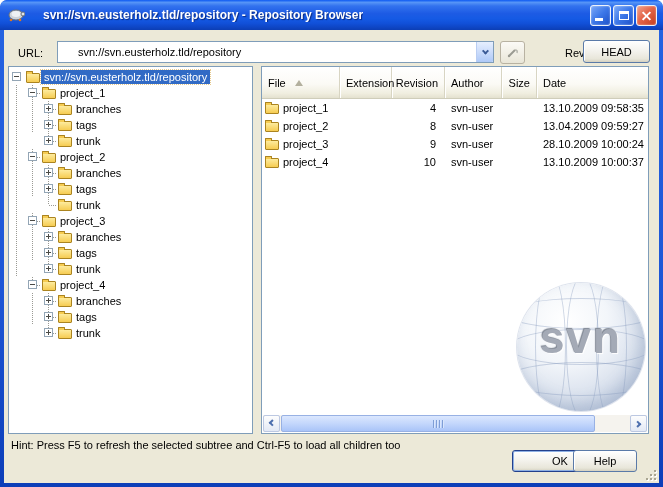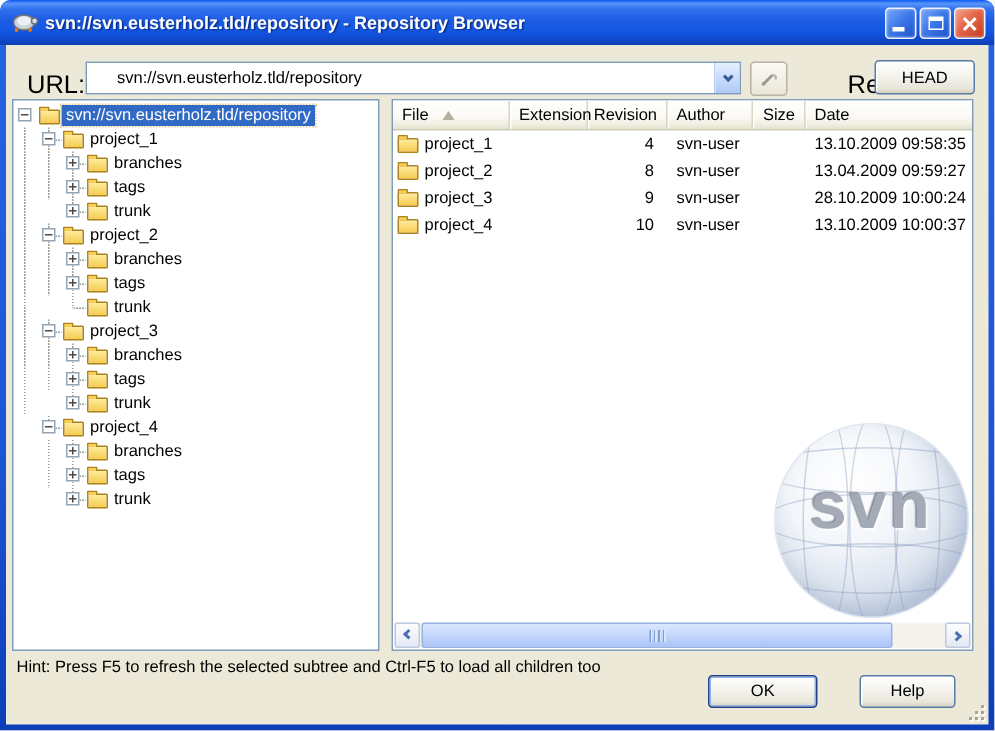--- a/index.html
+++ b/index.html
@@ -6,32 +6,32 @@
   html,body { width:663px; height:487px; font-family:"Liberation Sans", sans-serif; }
   .frame { position:relative; width:663px; height:487px;
     background:linear-gradient(180deg,#2664e2 0%,#1d56d6 60%,#0c3eb8 100%);
     border-radius:7px 7px 0 0; overflow:hidden; }
   
   .titlebar { position:absolute; left:0; top:0; right:0; height:30px;
     background:linear-gradient(180deg,#0c59f2 0%,#5695f7 8%,#3272ee 20%,#1d5be4 45%,#155ae4 62%,#1150d8 78%,#0e46c6 90%,#0c3eb4 100%);
     border-radius:7px 7px 0 0; display:flex; align-items:center; }
   .app-icon { width:18px; height:16px; margin:0 5px 0 7px; flex:none; }
   .title-text { color:#fff; font-size:12px; font-weight:bold; text-shadow:1px 1px 1px #0a2a80;
-    white-space:nowrap; overflow:hidden; }
+    white-space:nowrap; overflow:hidden;margin-left:13px; }
   .tb-buttons { position:absolute; right:6px; top:5px; display:flex; gap:2px; }
   .tb-btn { width:21px; height:21px; border:1px solid #eef3fb; border-radius:3px; position:relative;
     background:linear-gradient(135deg,#7aa8f8 0%,#3c77e8 50%,#1c50c8 100%); box-shadow:inset 0 0 2px rgba(255,255,255,.6); }
   .tb-btn.close { background:linear-gradient(135deg,#f0a28c 0%,#e4664a 45%,#c33c1d 100%); }
   .gl-min { position:absolute; left:4px; bottom:4px; width:8px; height:3px; background:#fff; }
   .gl-max { position:absolute; left:5px; top:5px; width:10px; height:9px; border:1px solid #fff; border-top:3px solid #fff; }
   .gl-x::before,.gl-x::after { content:""; position:absolute; left:4px; top:9px; width:11px; height:2px; background:#fff; }
   .gl-x::before { transform:rotate(45deg); } .gl-x::after { transform:rotate(-45deg); }
   
   .client { position:absolute; left:4px; top:30px; right:4px; bottom:4px; background:#ece9d8; font-size:11px; }
-  .lbl { position:absolute; color:#000; font-size:17px; }
+  .lbl { position:absolute; color:#000; font-size:11px; }
   
   .combo { position:absolute; left:53px; top:11px; width:437px; height:22px; background:#fff;
     border:1px solid #7f9db9; display:flex; }
   .combo input { flex:1; border:0; outline:none; font:11px "Liberation Sans",sans-serif; padding-left:20px; background:transparent; }
   .combo-arrow { width:17px; height:100%; flex:none; border-left:1px solid #b9cdf2; border-radius:0 1px 1px 0;
     background:linear-gradient(180deg,#e6effe 0%,#cbdcfb 50%,#aec9f8 100%); display:flex; align-items:center; justify-content:center; }
   .chev-down { width:5px; height:5px; border-left:2px solid #3a5a96; border-bottom:2px solid #3a5a96; transform:rotate(-45deg) translate(1px,-1px); }
   .log-btn { position:absolute; left:496px; top:11px; width:25px; height:23px; border:1px solid #b8b2a2; border-radius:3px;
     background:linear-gradient(180deg,#fbfaf6,#e9e6d8); display:flex; align-items:center; justify-content:center; }
   .head-btn { position:absolute; left:579px; top:10px; width:67px; height:23px; }
@@ -59,21 +59,21 @@
   .box .h { position:absolute; left:1px; top:3px; width:5px; height:1px; background:#4a4a46; }
   .box .v { position:absolute; left:3px; top:1px; width:1px; height:5px; background:#4a4a46; }
   .foldwrap { display:flex; align-items:center; justify-content:center; }
   .folder { position:relative; width:14px; height:10px; margin-top:2px;
     background:linear-gradient(180deg,#fdeb9d,#f6cc52); border:1px solid #ab8420; border-radius:1px; }
   .folder::before { content:""; position:absolute; left:-1px; top:-3px; width:5px; height:2px;
     background:#f6cc52; border:1px solid #ab8420; border-bottom:0; border-radius:1px 1px 0 0; }
   .tlabel { padding:1px 3px; color:#000; }
   .tlabel.sel { background:#316ac5; color:#fff; outline:1px dotted #e6c98c; }
   
-  .lv-header { display:flex; height:20px; position:relative; z-index:2;
+  .lv-header { display:flex; height:32px; position:relative; z-index:2;
     background:linear-gradient(180deg,#ffffff 0%,#fbfaf5 55%,#f0eee0 85%,#e4e1cf 100%);
     border-bottom:1px solid #cfcdba; }
   .lv-col { display:flex; align-items:center; padding:0 6px; font-size:11px; color:#000;
     border-right:1px solid #d8d5c3; box-shadow:1px 0 0 #fff; }
   .lv-col.right { justify-content:flex-end; }
   .sort-arrow { width:0; height:0; margin-left:9px; border-left:4px solid transparent; border-right:4px solid transparent;
     border-bottom:6px solid #b3b09e; }
   .lv-body { position:relative; z-index:1; }
   .lrow { display:flex; height:18px; align-items:center; font-size:11px; color:#000; }
   .lcell { flex:none; padding:0 6px; overflow:hidden; white-space:nowrap; }
@@ -95,21 +95,21 @@
     background:linear-gradient(180deg,#fdfdfd,#e3e9f5); display:flex; align-items:center; justify-content:center; }
   .sb-left { left:0; } .sb-right { right:0; }
   .chev-left { width:5px; height:5px; border-left:2px solid #4d6fae; border-bottom:2px solid #4d6fae; transform:rotate(45deg) translate(0px,-1px); }
   .chev-right { width:5px; height:5px; border-left:2px solid #4d6fae; border-bottom:2px solid #4d6fae; transform:rotate(225deg) translate(0px,-1px); }
   .sb-thumb { position:absolute; left:18px; top:0; width:314px; height:17px; border:1px solid #98b1e4; border-radius:2px;
     background:linear-gradient(180deg,#dbe7fe 0%,#c4d7fc 50%,#aac4f8 100%); }
   .sb-grip { position:absolute; left:50%; top:4px; width:11px; height:8px; margin-left:-5px;
     background:repeating-linear-gradient(to right,#7f9ed6 0 1px,#d9e6fc 1px 2px,transparent 2px 3px); }
   
   .hint { position:absolute; left:7px; top:408px; width:430px; font-size:11px; line-height:14px; color:#000; }
-  .ok-btn { position:absolute; left:468px; top:420px; width:73px; height:22px; }
+  .ok-btn { position:absolute; left:508px; top:420px; width:96px; height:22px; }
   .help-btn { position:absolute; left:569px; top:420px; width:64px; height:22px; }
   .grip { position:absolute; right:2px; bottom:2px; width:13px; height:13px; }
   .grip i { position:absolute; width:2px; height:2px; background:#a9a592; box-shadow:1px 1px 0 #fff; }
   .grip i:nth-child(1){ right:1px; bottom:1px; } .grip i:nth-child(2){ right:1px; bottom:5px; }
   .grip i:nth-child(3){ right:5px; bottom:1px; } .grip i:nth-child(4){ right:1px; bottom:9px; }
   .grip i:nth-child(5){ right:5px; bottom:5px; } .grip i:nth-child(6){ right:9px; bottom:1px; }
 </style>
 </head>
 <body>
 

